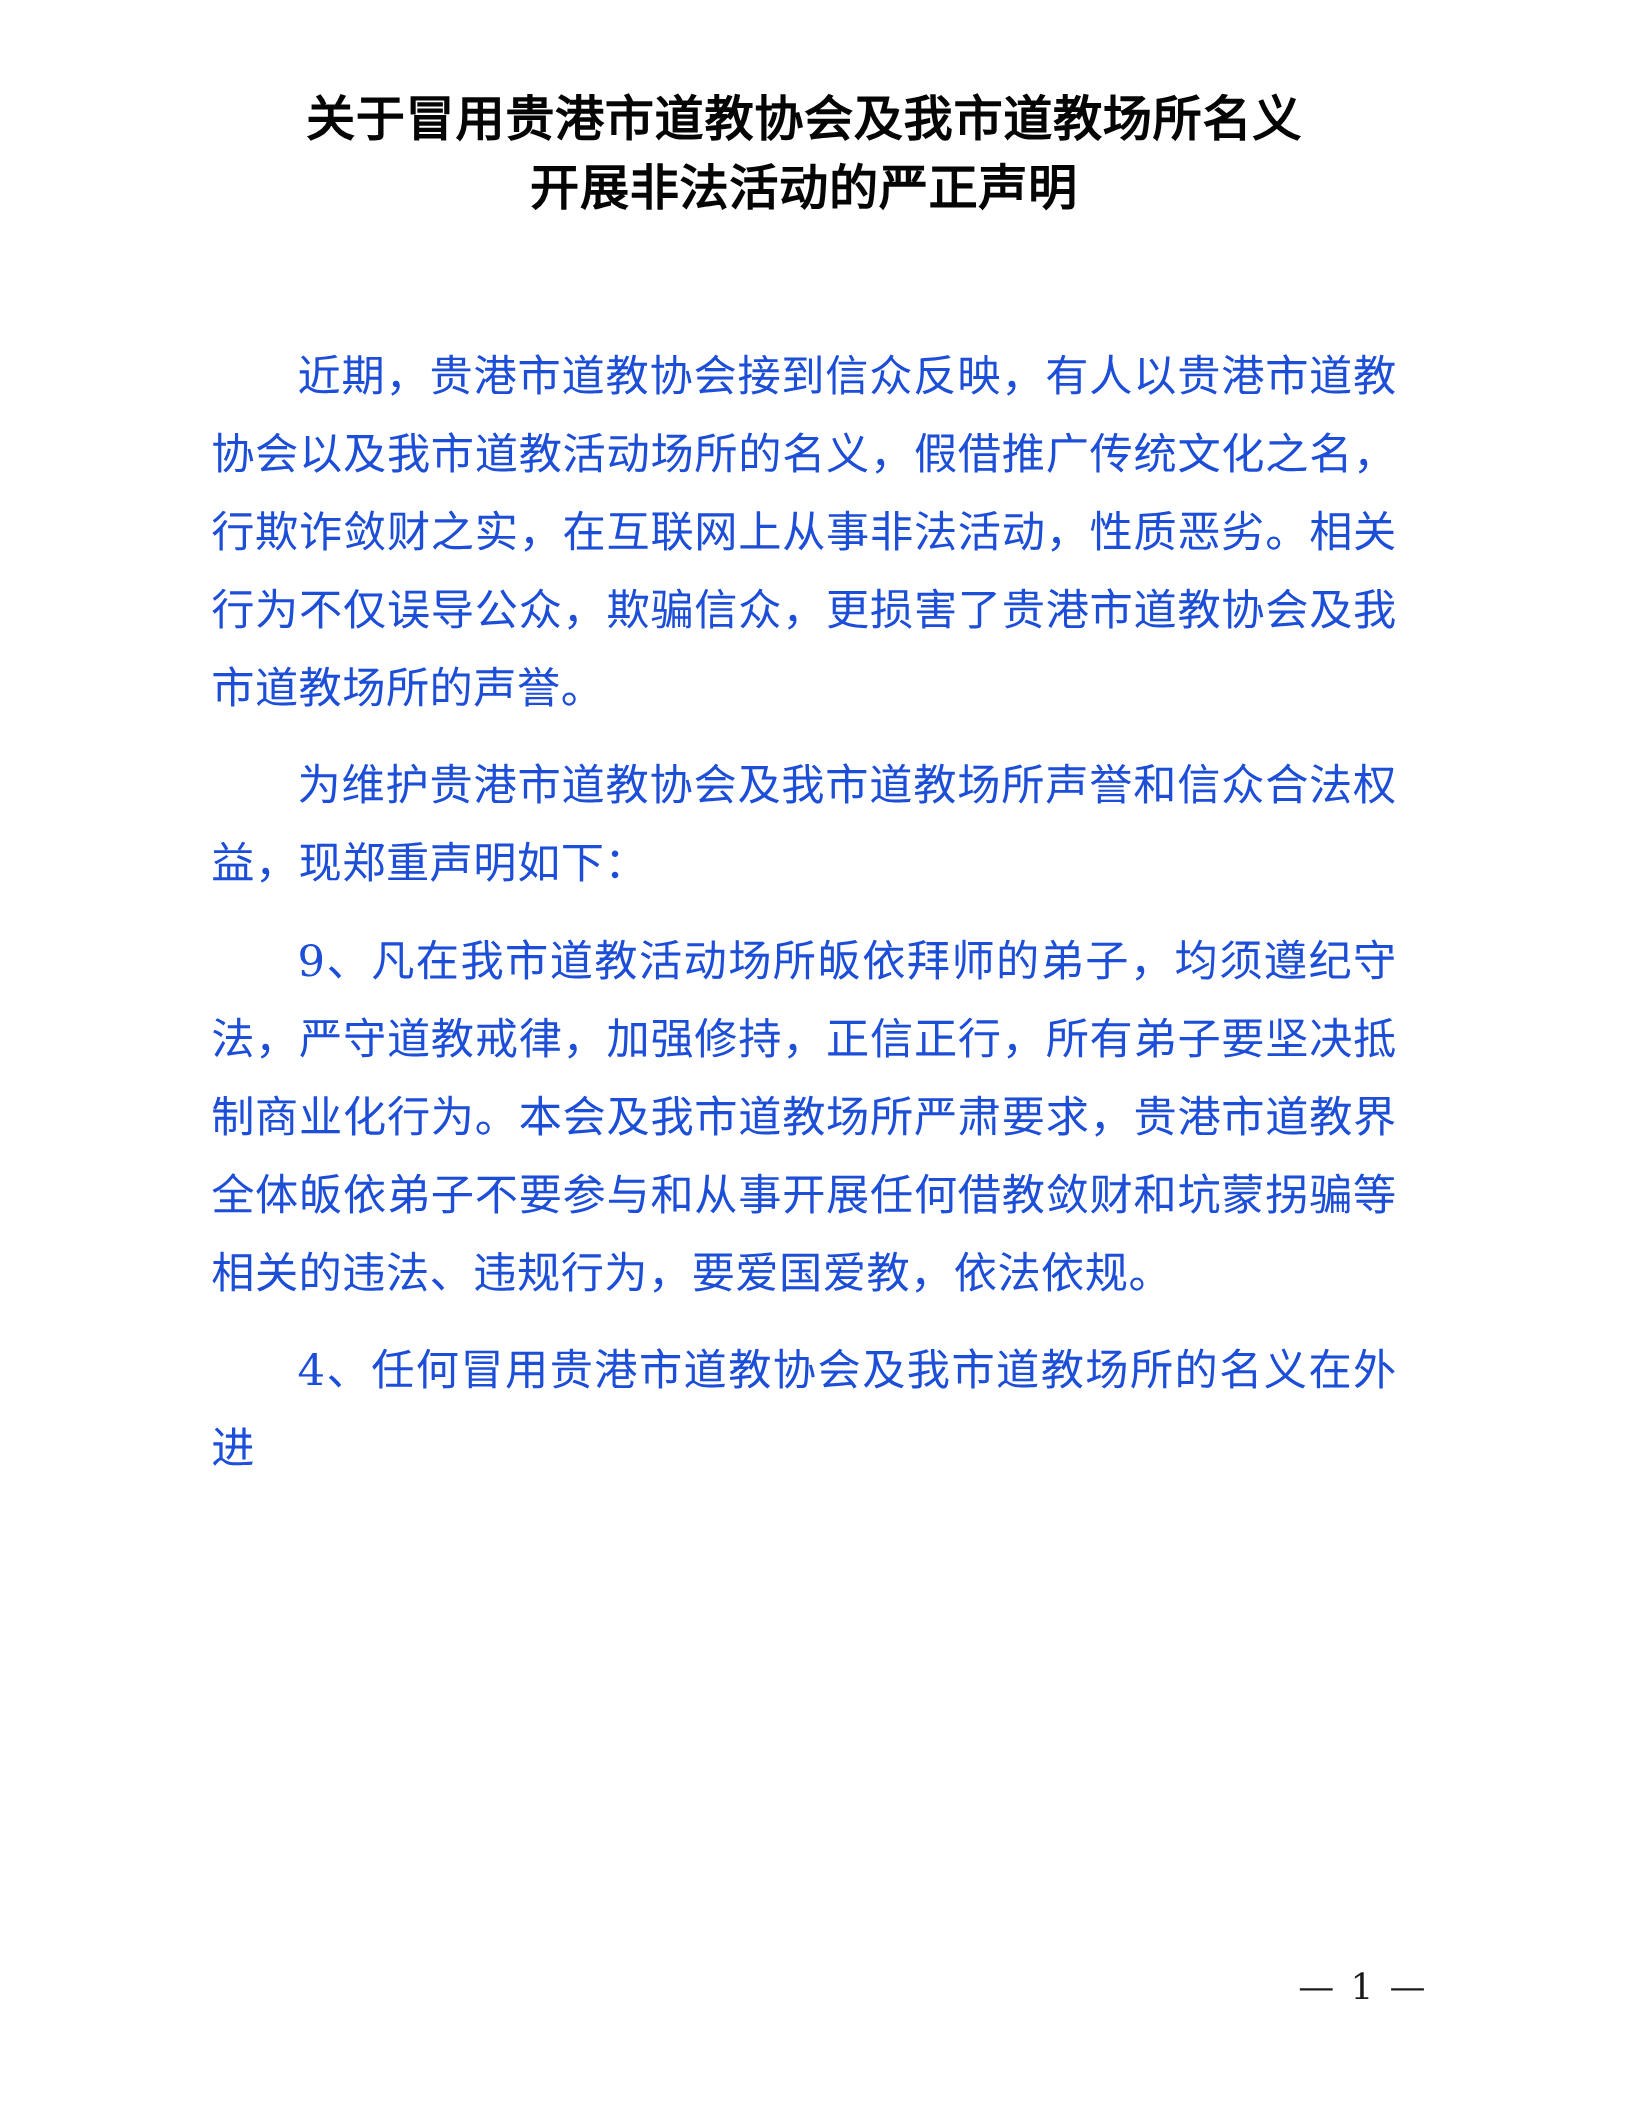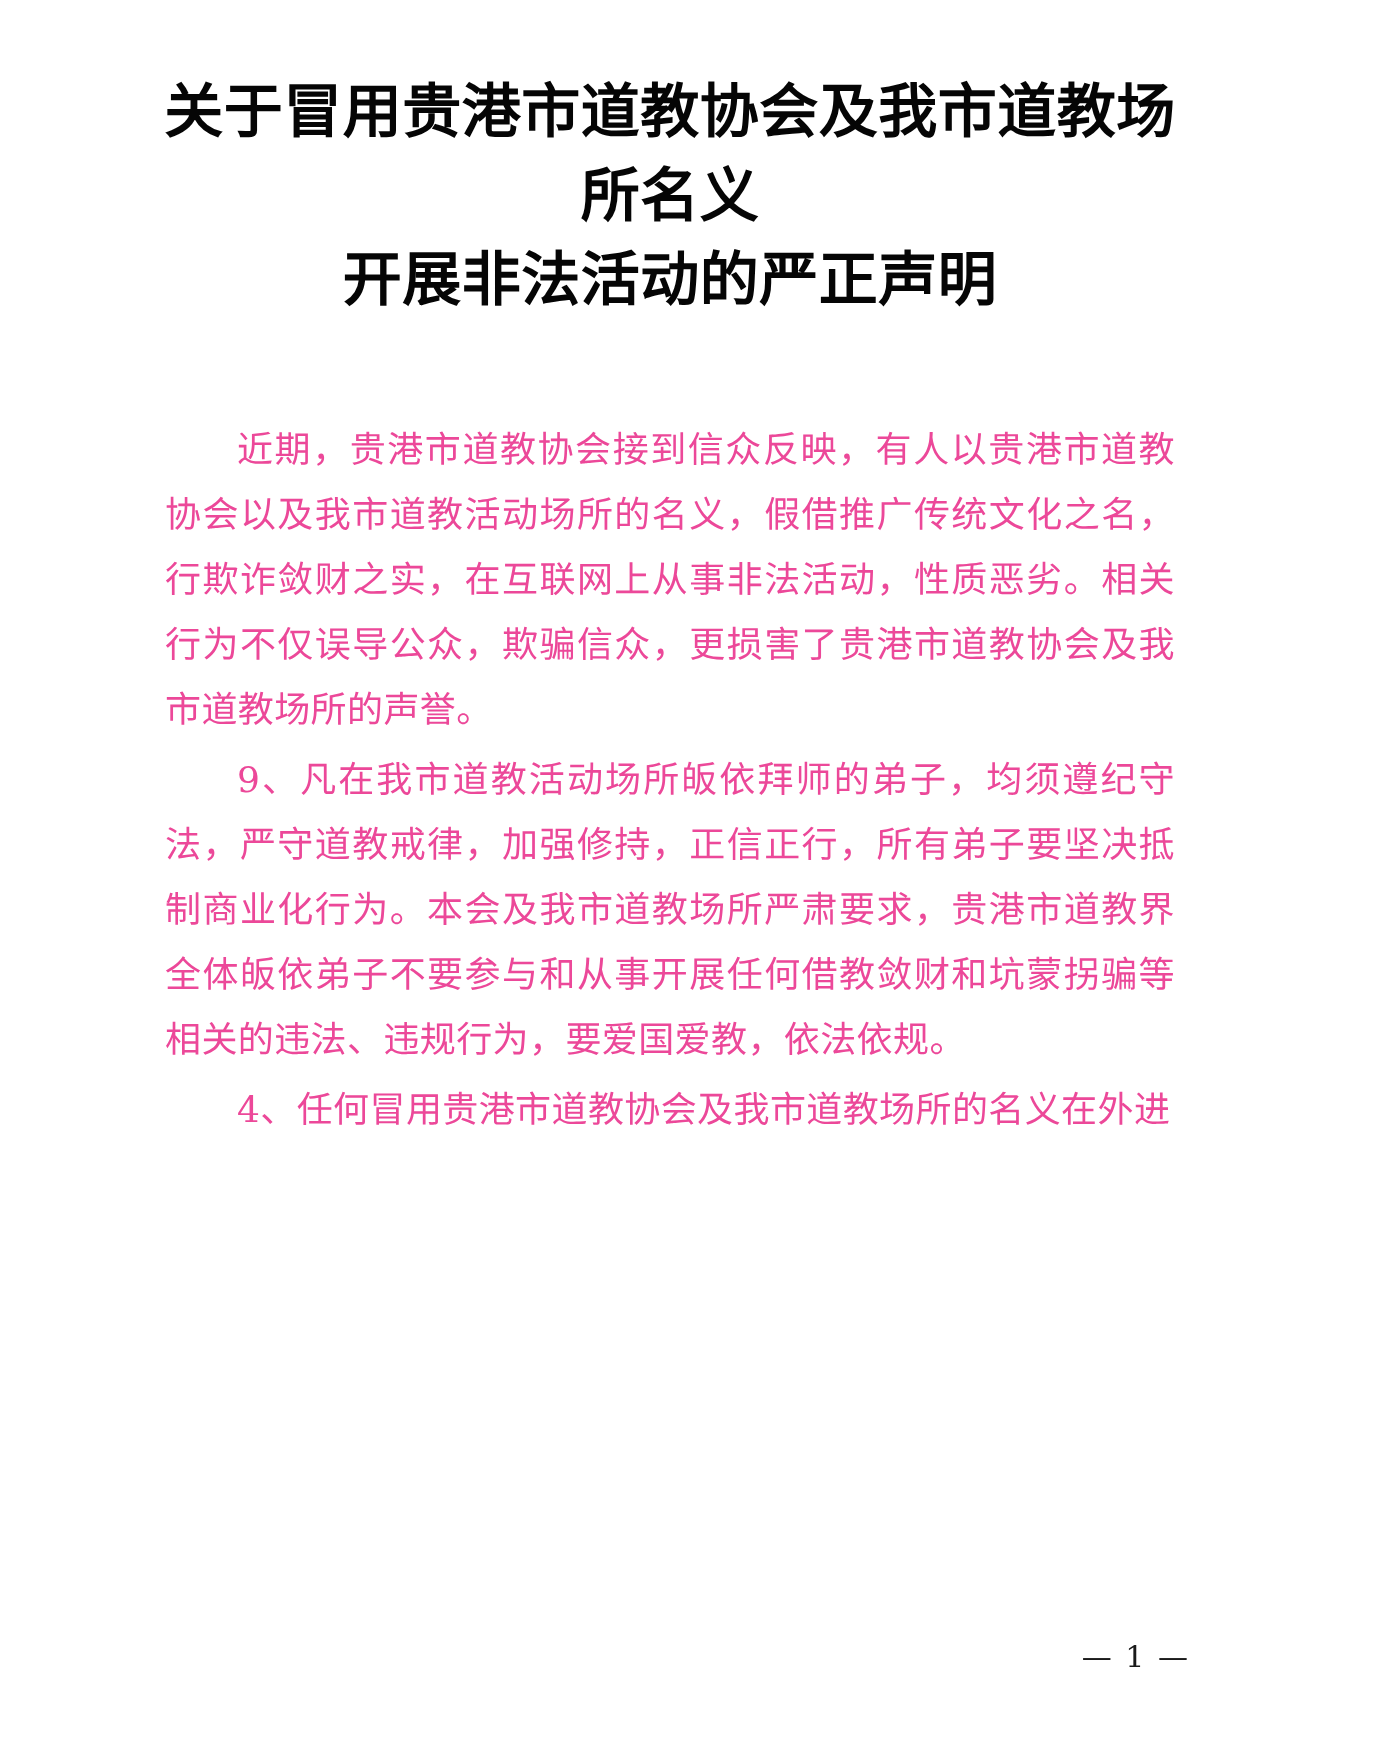--- a/index.html
+++ b/index.html
@@ -31,41 +31,41 @@
     width: 1020px;
   }
 
   
   .doc-title {
     margin: 0;
     padding-top: 70px;
     text-align: center;
     font-family: "DejaVu Serif", "Liberation Serif", serif;
     font-weight: 700;
-    font-size: 59px;
+    font-size: 41px;
     line-height: 1.42;
     letter-spacing: 0.5px;
     color: #050505;
     white-space: pre-line;
   }
 
   
   .paragraphs {
     margin-top: 96px;
   }
 
   .para {
-    margin: 5px;
+    margin: 16px;
     font-size: 36px;
     line-height: 65px;
     text-indent: 2em;
     text-align: justify;
     text-justify: inter-ideograph;
     letter-spacing: 0.4px;
-    color: #ec4899;
+    color: #1d4ed8;
     font-family: "DejaVu Serif", "Liberation Serif", serif;
   }
 
   .para + .para {
     margin-top: 0;
   }
 
   
   .page-footer {
     position: absolute;
@@ -85,20 +85,21 @@
 
 <div class="page">
 
   <div class="doc-body">
 
     <h1 class="doc-title">关于冒用贵港市道教协会及我市道教场所名义
 开展非法活动的严正声明</h1>
 
     <div class="paragraphs">
       <p class="para">近期，贵港市道教协会接到信众反映，有人以贵港市道教协会以及我市道教活动场所的名义，假借推广传统文化之名，行欺诈敛财之实，在互联网上从事非法活动，性质恶劣。相关行为不仅误导公众，欺骗信众，更损害了贵港市道教协会及我市道教场所的声誉。</p>
+      <p class="para">为维护贵港市道教协会及我市道教场所声誉和信众合法权益，现郑重声明如下：</p>
       <p class="para">9、凡在我市道教活动场所皈依拜师的弟子，均须遵纪守法，严守道教戒律，加强修持，正信正行，所有弟子要坚决抵制商业化行为。本会及我市道教场所严肃要求，贵港市道教界全体皈依弟子不要参与和从事开展任何借教敛财和坑蒙拐骗等相关的违法、违规行为，要爱国爱教，依法依规。</p>
       <p class="para">4、任何冒用贵港市道教协会及我市道教场所的名义在外进</p>
     </div>
 
   </div>
 
   <div class="page-footer">— 1 —</div>
 
 </div>
 

